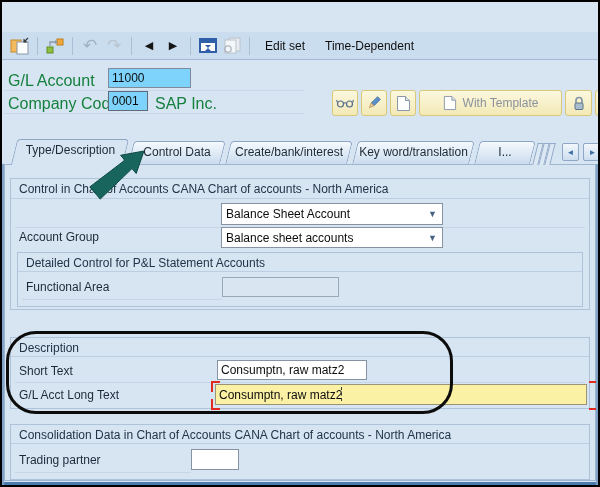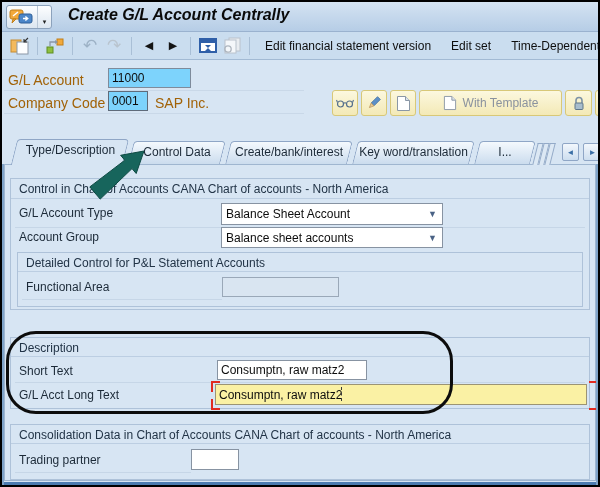--- a/index.html
+++ b/index.html
@@ -20,21 +20,21 @@
   .apptitle{position:absolute;left:66px;top:4px;font-size:16px;font-weight:bold;font-style:italic;color:#0a0a0a;white-space:nowrap;}
   
   .toolbar{position:absolute;left:0;top:30px;right:0;height:28px;background:#CADDEF;
     border-bottom:1px solid #A2BAD4;display:flex;align-items:center;padding-left:6px;box-sizing:border-box;}
   .tic{width:24px;height:22px;display:flex;align-items:center;justify-content:center;flex:0 0 auto;}
   .tdiv{width:1px;height:18px;background:#A9BFD6;margin:0 5px;flex:0 0 auto;}
   .uglyph{font-size:17px;color:#9DB2C6;line-height:1;}
   .navglyph{font-size:11px;color:#141414;line-height:1;}
   .tbtn{font-size:12px;color:#0e0e0e;white-space:nowrap;margin:0 10px;flex:0 0 auto;}
   
-  .lbl{font-size:14px;color:#a16207;white-space:nowrap;}
+  .lbl{font-size:16px;color:#15803d;white-space:nowrap;}
   .fld{position:absolute;border:1px solid #8793A2;background:#fff;font-size:12px;color:#0d0d0d;
     padding:1px 3px;box-sizing:border-box;font-family:inherit;}
   input.fld{outline:none;}
   .fld.shaded{background:#7dd3fc;border-color:#7E8B9B;}
   .fld.disabled{background:#D9E5F1;border-color:#9AA8B8;}
   .fld.hl{background:#FAF1A4;border-color:#9B9474;}
   .hline{position:absolute;height:1px;background:#C9D8E8;}
   .ybtn{position:absolute;background:linear-gradient(#FCF8DF,#F3E9B6);border:1px solid #D8C878;
     border-radius:3px;display:flex;align-items:center;justify-content:center;box-sizing:border-box;gap:6px;}
   .ybtn .cap{font-size:12px;color:#8A929E;}
@@ -74,35 +74,20 @@
   
   .inframe{position:absolute;left:0;right:0;bottom:0;height:3px;background:#4C7BB0;z-index:6;}
   .inframe-l{position:absolute;left:0;top:162px;bottom:0;width:2px;background:#7FA3C8;z-index:6;}
   .inframe-r{position:absolute;right:0;top:162px;bottom:0;width:2px;background:#7FA3C8;z-index:6;}
 </style>
 </head>
 <body>
 
 <div class="window">
 
-  <div class="titlebar">
-    <div class="sysbtn">
-      <span class="icv">
-        <svg width="26" height="18" viewBox="0 0 26 18">
-          <rect x="1" y="2" width="13" height="9" rx="2" fill="#F2A93B" stroke="#C07F1A"></rect>
-          <path d="M4 11 l-1 4 4-4 z" fill="#F2A93B" stroke="#C07F1A"></path>
-          <path d="M4 8 l5-4" stroke="#fff" stroke-width="1.4" fill="none"></path>
-          <rect x="10" y="6" width="13" height="9" rx="2" fill="#4C86C8" stroke="#2F5F98"></rect>
-          <path d="M14 10.5 h4 m-1.6-2 l2.4 2 -2.4 2" stroke="#fff" stroke-width="1.3" fill="none"></path>
-        </svg>
-      </span>
-      <span class="ddz">▾</span>
-    </div>
-    <div class="apptitle">Create G/L Account Centrally</div>
-  </div>
 
   <div class="toolbar">
     <span class="tic">
       <svg width="20" height="18" viewBox="0 0 20 18">
         <rect x="1" y="3" width="10" height="12" fill="#F3BA5E" stroke="#C88C2F"></rect>
         <rect x="7" y="5" width="11" height="12" fill="#FDFEFF" stroke="#8A97A6"></rect>
         <path d="M18 1 l-4 4 m0-3 v3 h3" stroke="#333" stroke-width="1.1" fill="none"></path>
       </svg>
     </span>
     <span class="tdiv"></span>
@@ -138,21 +123,20 @@
       </svg>
     </span>
     <span class="tic">
       <svg width="20" height="17" viewBox="0 0 20 17">
         <rect x="7" y="1" width="11" height="13" fill="#E9EDF1" stroke="#B9C2CC"></rect>
         <rect x="3" y="3" width="11" height="13" fill="#F4F7FA" stroke="#B9C2CC"></rect>
         <circle cx="6" cy="12" r="3.2" fill="none" stroke="#AEB6BF" stroke-width="1.3"></circle>
       </svg>
     </span>
     <span class="tdiv"></span>
-    <span class="tbtn">Edit financial statement version</span>
     <span class="tbtn">Edit set</span>
     <span class="tbtn">Time-Dependent</span>
   </div>
 
   <span class="lbl abs" style="left:6px;top:70px;">G/L Account</span>
   <input class="fld shaded" style="left: 106px; top: 66px; width: 83px; height: 20px;" value="11000">
   <div class="hline" style="left:2px;top:88px;width:300px;"></div>
   <span class="lbl abs" style="left:6px;top:93px;">Company Code</span>
   <input class="fld shaded" style="left: 106px; top: 89px; width: 40px; height: 20px; border-color: rgb(95, 107, 122);" value="0001">
   <span class="lbl abs" style="left:153px;top:93px;">SAP Inc.</span>
@@ -213,21 +197,20 @@
   <div class="tabedge" style="left:539px;"></div>
   <div class="tabedge" style="left:545px;"></div>
   <div class="scrbtn" style="left:560px;">◄</div>
   <div class="scrbtn" style="left:581px;width:19px;">►</div>
 
   <div class="panel"></div>
 
   <div class="grp" style="left:8px;top:176px;width:580px;height:132px;">
     <span class="ghd">Control in Chart of Accounts CANA Chart of accounts - North America</span>
     <div class="gline" style="top:19px;"></div>
-    <span class="glbl" style="left:8px;top:27px;">G/L Account Type</span>
     <div class="sel" style="left:210px;top:24px;width:222px;height:22px;">
       <span>Balance Sheet Account</span>
       <span class="arr">▼</span>
     </div>
     <div class="rline" style="left:4px;right:4px;top:48px;"></div>
     <span class="glbl" style="left:8px;top:51px;">Account Group</span>
     <div class="sel" style="left:210px;top:48px;width:222px;height:21px;">
       <span>Balance sheet accounts</span>
       <span class="arr">▼</span>
     </div>

